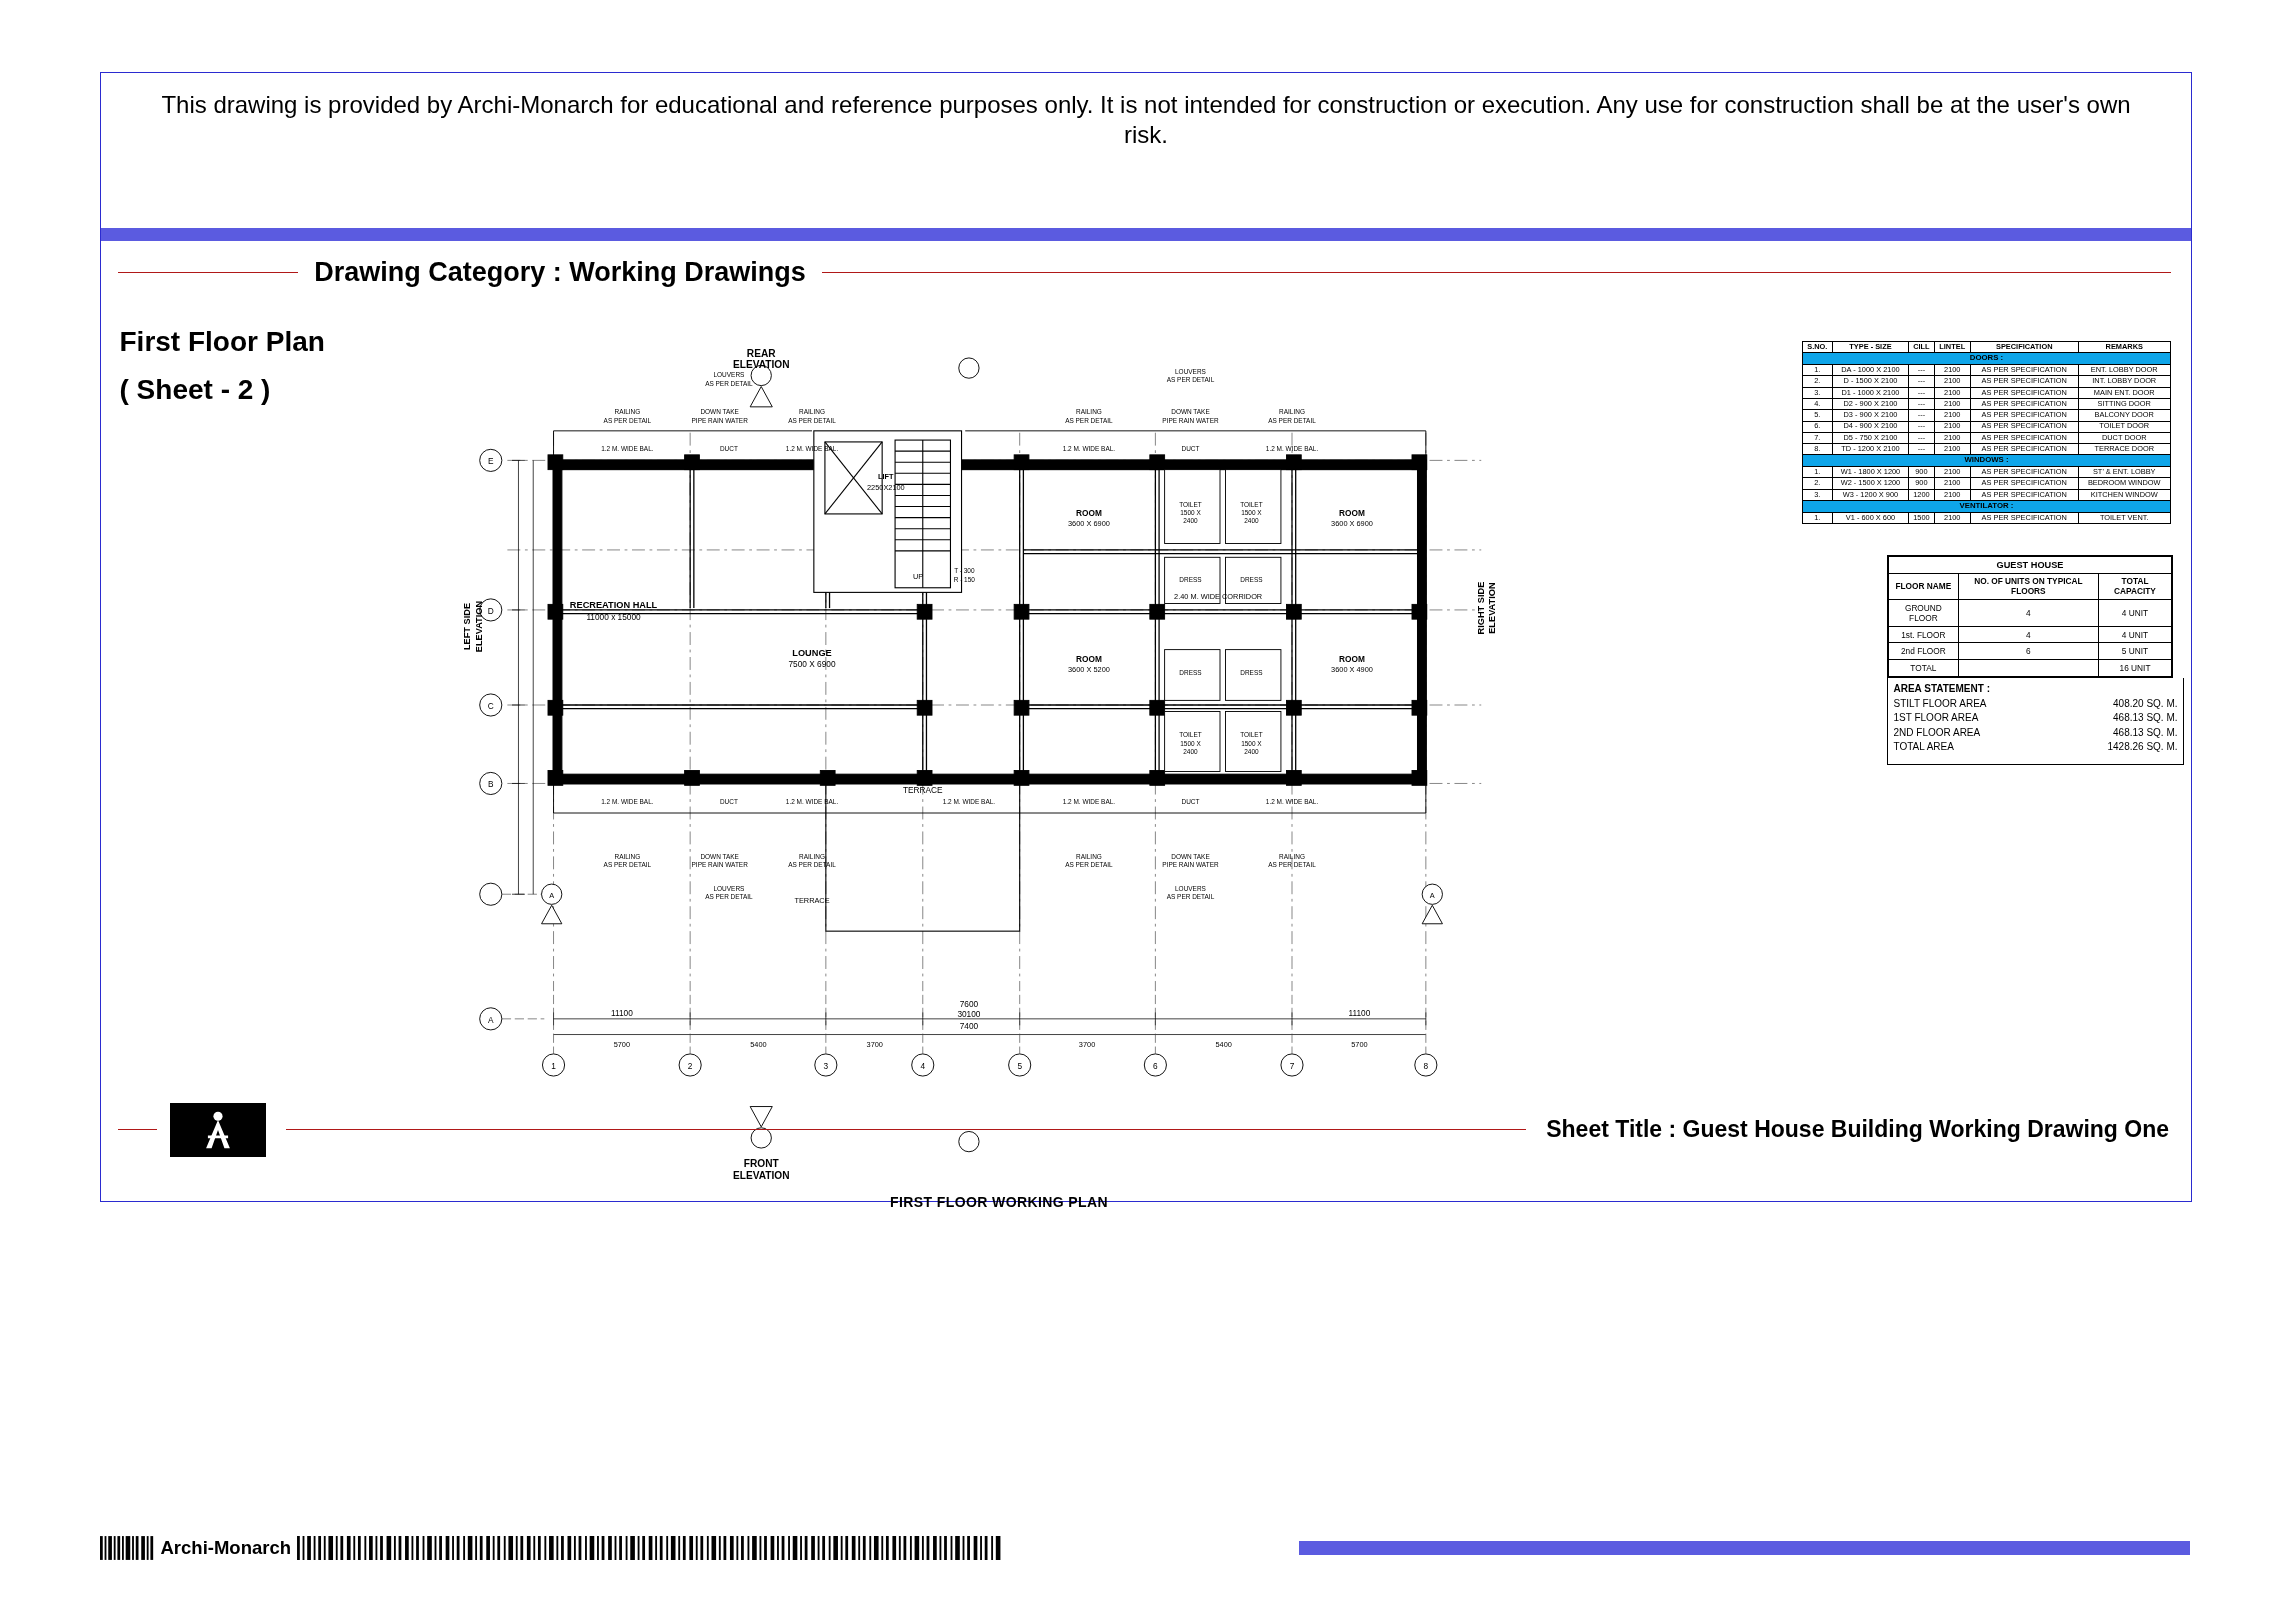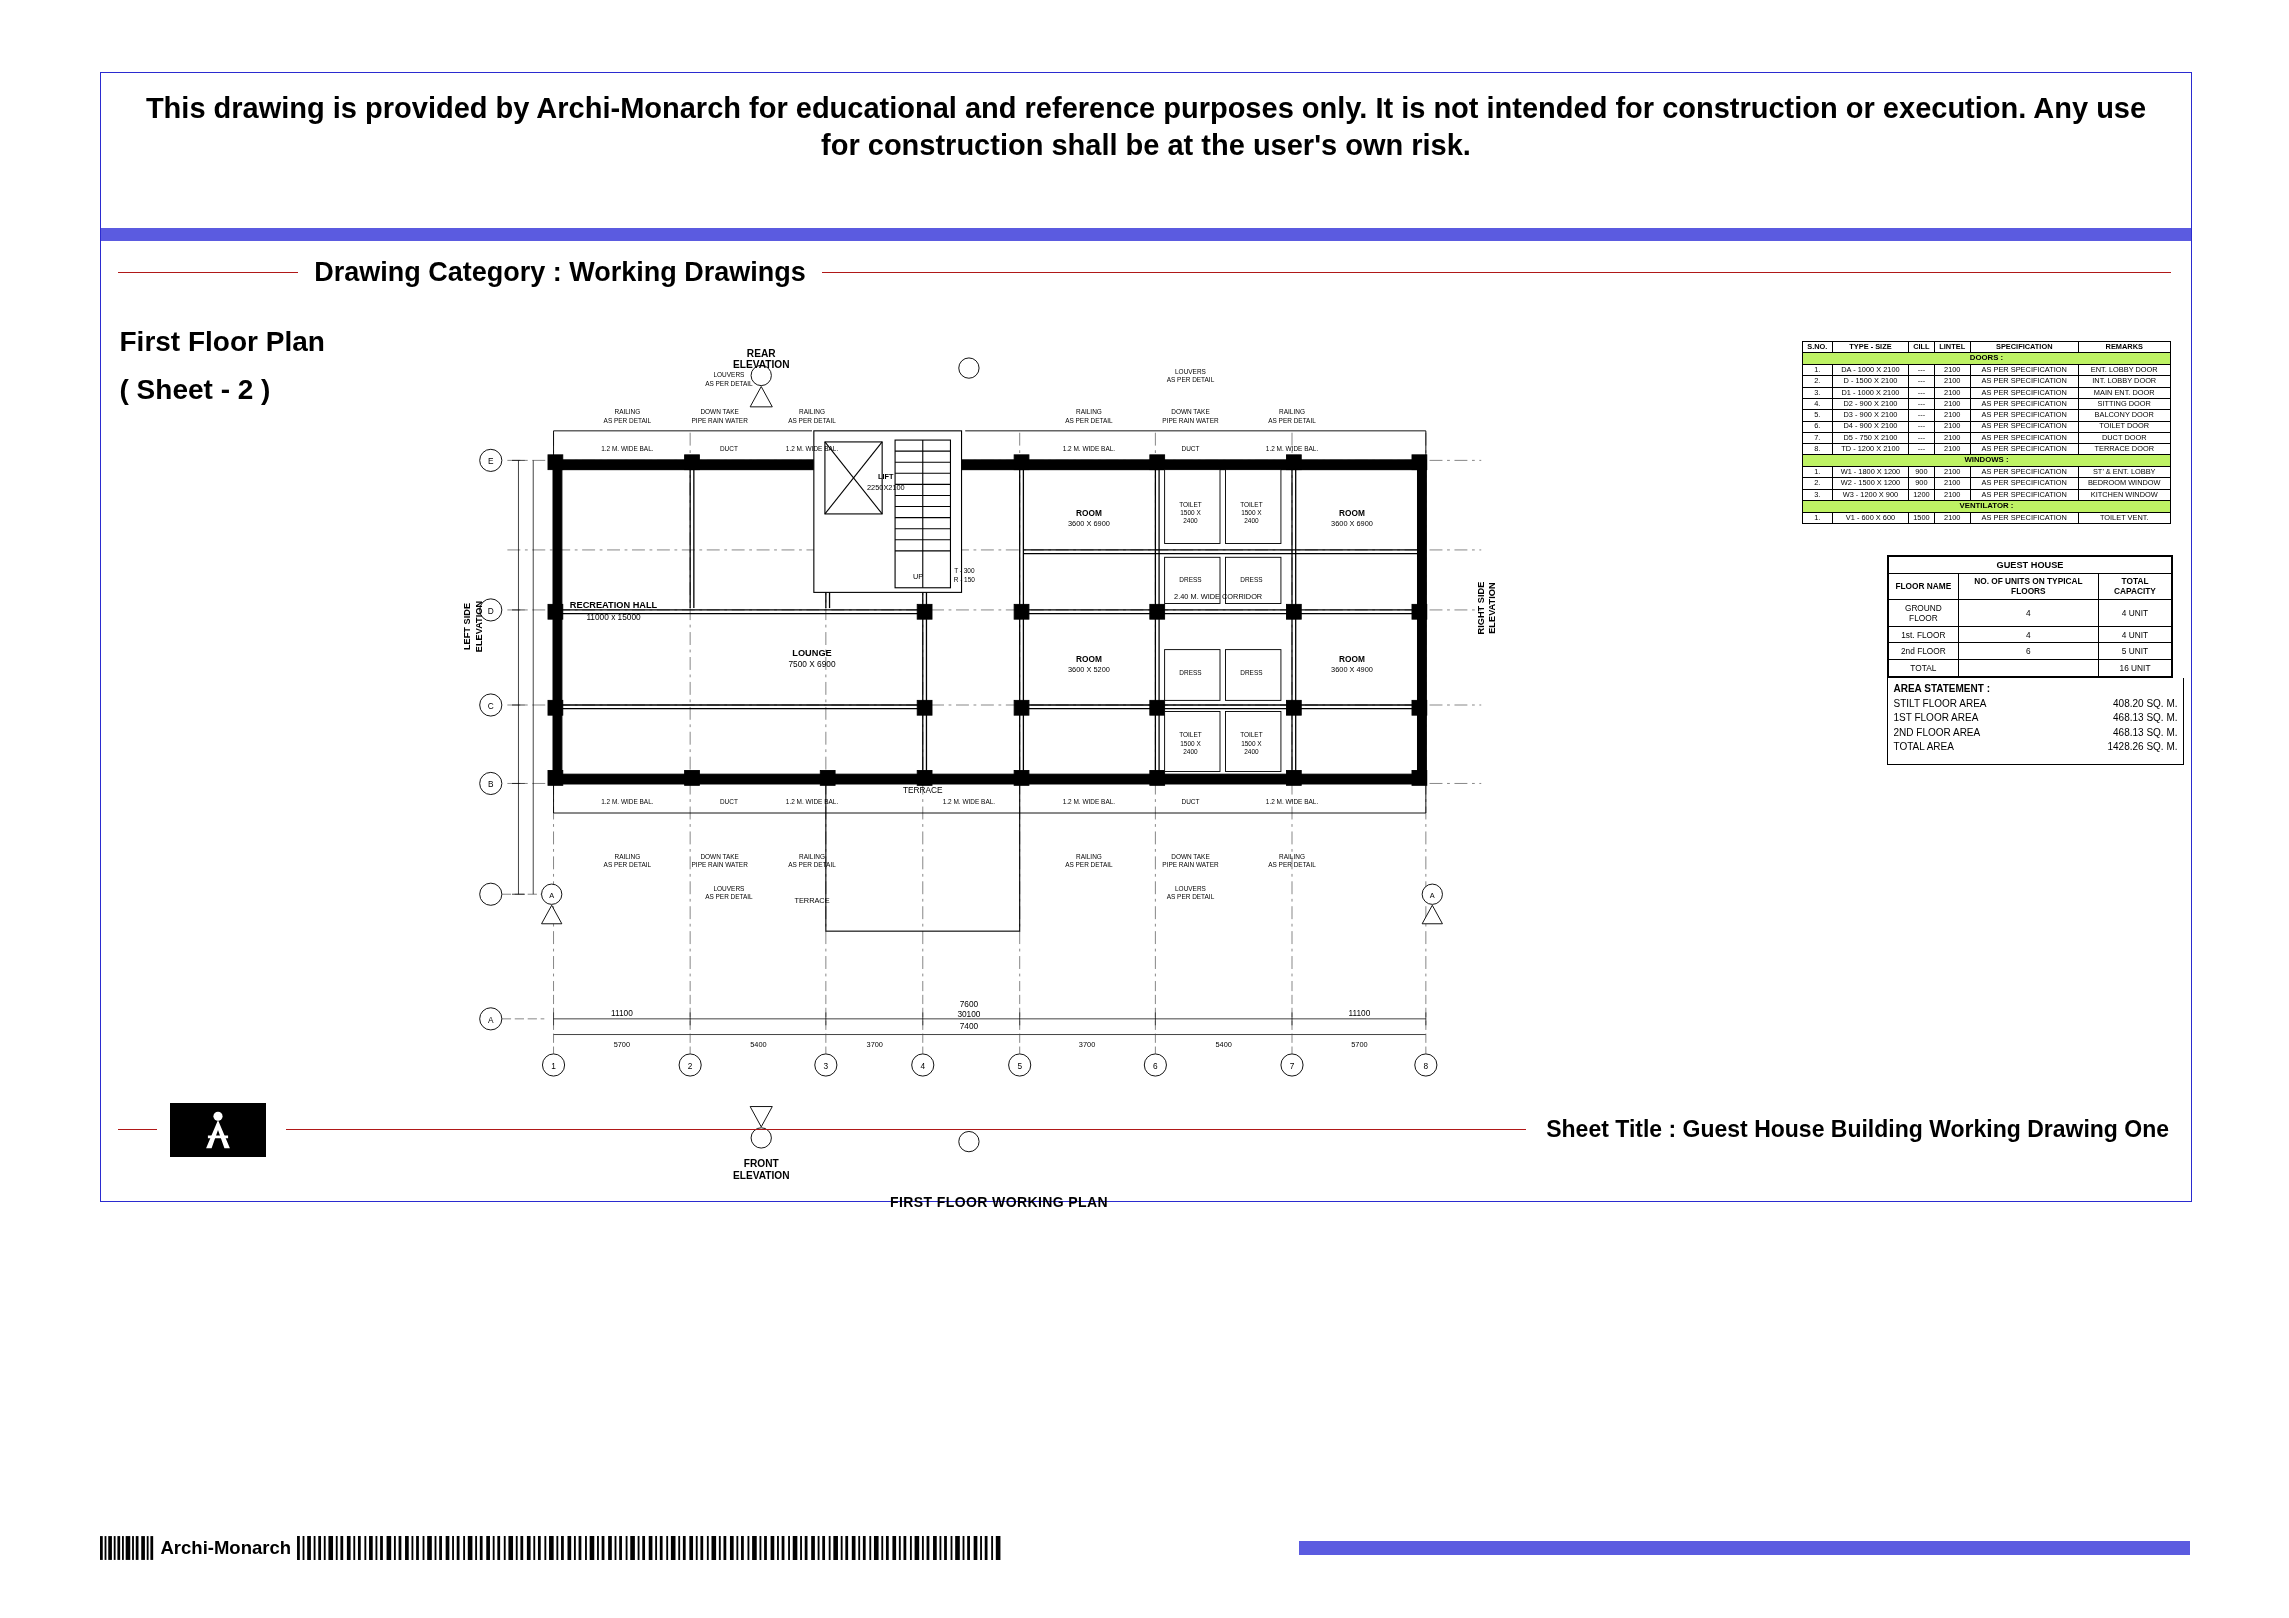--- a/index.html
+++ b/index.html
@@ -1,21 +1,21 @@
 <!DOCTYPE html>
 <html style="font-size:14.8px"><head>
 <meta charset="utf-8">
 <style>
   html,body{margin:0;padding:0;background:#ffffff;}
   body{font-family:"Liberation Sans",sans-serif;color:#000;}
   .page{position:relative;width:2290px;height:1619px;background:#fff;}
   .sheet{position:absolute;left:100px;top:72px;width:2090px;height:1128px;border:1.8px solid #2b2bd0;background:#fff;}
   .disclaimer{padding:11px 37px 5.5px 37px;text-align:center;}
   .disc-title{font-size:25px;font-weight:bold;text-decoration:underline;letter-spacing:0.2px;}
-  .disc-body{font-size:29px;font-weight:bold;line-height:1.28;margin-top:5.5px;}
+  .disc-body{font-size:24px;font-weight:normal;line-height:1.28;margin-top:5.5px;}
   .blue-bar{position:absolute;left:0;right:0;height:13px;background:#5b5be0;}
   .cat-row{position:absolute;left:0;right:0;top:181px;height:37px;display:flex;align-items:center;}
   .rule{flex:0 0 auto;height:1.8px;background:#b01818;}
   .rule.left{width:180px;margin-left:16.6px;}
   .rule.right{flex:1 1 auto;margin-right:20px;}
   .cat-text{font-size:27px;font-weight:bold;padding:0 16.6px;white-space:nowrap;}
   .plan-title{position:absolute;left:18.5px;top:249px;font-size:28px;font-weight:bold;line-height:1.45;}
   .plan-title .sub{display:block;margin-top:7px;}
   .footer{position:absolute;left:0;right:0;bottom:42px;height:59px;display:flex;align-items:center;}
   .foot-rule{height:1.8px;background:#b01818;}
@@ -27,21 +27,21 @@
   .brandbar{position:absolute;left:0;right:0;bottom:5.5px;height:28px;display:flex;align-items:center;}
   .barcode{height:24px;flex:0 0 auto;}
   .brandname{font-size:18.5px;font-weight:bold;padding:0 5.5px;white-space:nowrap;}
   .bluefoot{flex:1 1 auto;height:14.8px;background:#5b5be0;margin-left:5.5px;}
   .drawing{position:absolute;left:351px;top:258px;width:1440px;height:868px;}
   .dwg-caption{position:absolute;left:438px;bottom:-11px;font-size:14px;font-weight:bold;letter-spacing:0.4px;}
   .tables{position:absolute;right:20px;top:268px;width:369px;}
   table.sch{border-collapse:collapse;width:100%;font-size:7.4px;}
   table.sch th,table.sch td{border:0.9px solid #000;padding:0.9px 1.8px;text-align:center;line-height:1.15;}
   table.sch th{font-weight:bold;font-size:7.4px;}
-  .sec-row td{text-align:left;font-weight:bold;font-size:7.8px;background:#bef264;}
+  .sec-row td{text-align:left;font-weight:bold;font-size:7.8px;background:#0ea5e9;}
   .gh-wrap{margin-top:31px;margin-left:85px;width:284px;border:0.9px solid #000;}
   table.gh{border-collapse:collapse;width:100%;font-size:8.3px;}
   table.gh th,table.gh td{border:0.9px solid #000;padding:2.8px 1.8px;text-align:center;}
   .gh-head{font-weight:bold;font-size:9.2px;}
   .area-box{margin-left:85px;width:284px;border:0.9px solid #000;border-top:none;padding:4.6px 5.5px 9.2px 5.5px;font-size:10px;line-height:1.45;}
   .area-box .ttl{font-weight:bold;}
   .area-line{display:flex;justify-content:space-between;}
   .area-line span:last-child{margin-left:9.2px;}
   .ptxt{font-family:"Liberation Sans",sans-serif;}
 </style>

